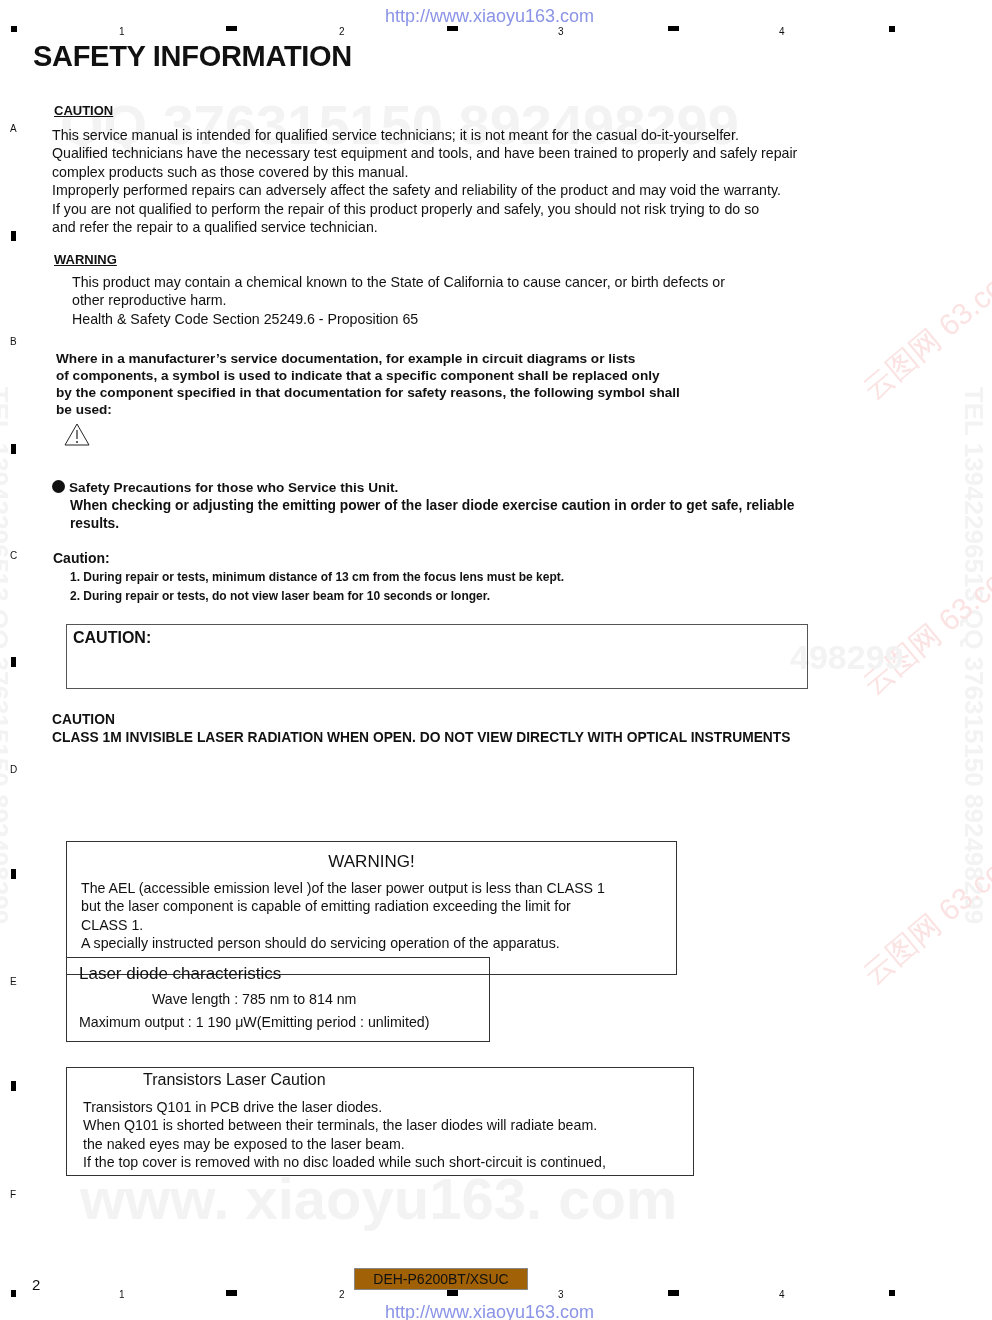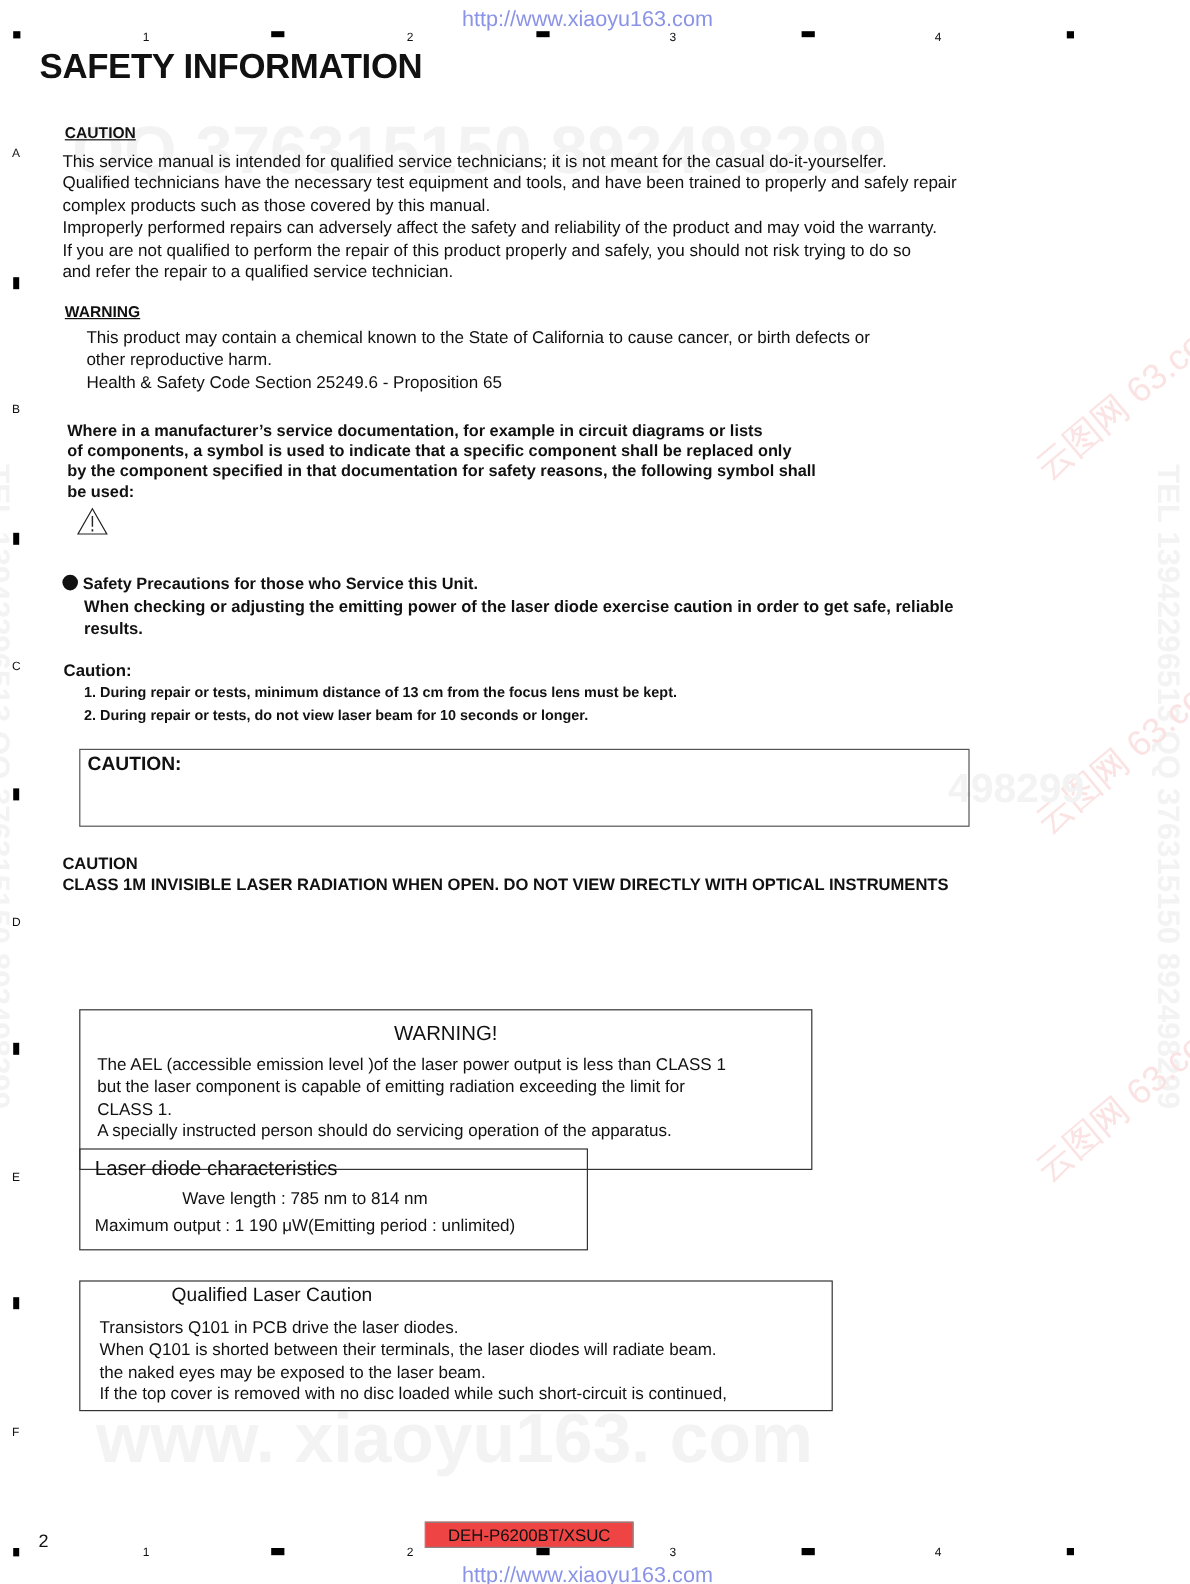--- a/index.html
+++ b/index.html
@@ -13,21 +13,21 @@
   .wm { position: absolute; color: #f3f3f3; font-weight: bold; white-space: nowrap; z-index: 0; }
   .wm-red { position: absolute; color: #fbe3e3; white-space: nowrap; z-index: 0; }
   .content { position: absolute; z-index: 1; }
   h1 { margin: 0; font-size: 29px; font-weight: bold; letter-spacing: -0.3px; }
   .uhead { font-size: 13px; font-weight: bold; text-decoration: underline; }
   .para { font-size: 14.2px; line-height: 18.4px; }
   .bold { font-weight: bold; font-size: 13.6px; line-height: 17px; }
   .box { position: absolute; border: 1.5px solid #333; background: transparent; z-index: 1; }
   .box-thin { border: 1px solid #555; }
   .footer-box { position: absolute; left: 354px; top: 1268px; width: 172px; height: 20px;
-                background: #ef4444; border: 1px solid #888; font-size: 14px; text-align: center;
+                background: #a16207; border: 1px solid #888; font-size: 14px; text-align: center;
                 line-height: 20px; }
 </style>
 </head>
 <body>
 
 <div class="wm" style="left:60px; top:92px; font-size:56px;">QQ 376315150    892498299</div>
 <div class="wm" style="left:-270px; top:640px; font-size:26px; transform: rotate(90deg); transform-origin:center;">TEL 13942296513  QQ 376315150  892498299</div>
 <div class="wm" style="left:705px; top:640px; font-size:26px; transform: rotate(90deg); transform-origin:center;">TEL 13942296513  QQ 376315150  892498299</div>
 <div class="wm-red" style="left:845px; top:310px; font-size:30px; transform: rotate(-40deg);">云图网 63.com</div>
 <div class="wm-red" style="left:845px; top:605px; font-size:30px; transform: rotate(-40deg);">云图网 63.com</div>
@@ -132,21 +132,21 @@
 
 <div class="box" style="left:66px; top:957px; width:422px; height:83px;text-align:center;">
   <div style="position:absolute; left:12px; top:6px; font-size:17px;">Laser diode characteristics</div>
   <div style="position:absolute; left:12px; top:30px; font-size:14.2px; line-height:23px;">
     <div>Wave length : 785 nm to 814 nm</div>
     <div>Maximum output : 1 190 μW(Emitting period : unlimited)</div>
   </div>
 </div>
 
 <div class="box" style="left:66px; top:1067px; width:626px; height:107px;">
-  <div style="position:absolute; left:76px; top:3px; font-size:16px;">Qualified Laser Caution</div>
+  <div style="position:absolute; left:76px; top:3px; font-size:16px;">Transistors Laser Caution</div>
   <div class="para" style="position:absolute; left:16px; top:30px;">
     <div>Transistors Q101 in PCB drive the laser diodes.</div>
     <div>When Q101 is shorted between their terminals, the laser diodes will radiate beam.</div>
     <div>the naked eyes may be exposed to the laser beam.</div>
     <div>If the top cover is removed with no disc loaded while such short-circuit is continued,</div>
   </div>
 </div>
 
 <div class="abs" style="left:32px; top:1276px; font-size:15px;">2</div>
 <div class="footer-box">DEH-P6200BT/XSUC</div>

